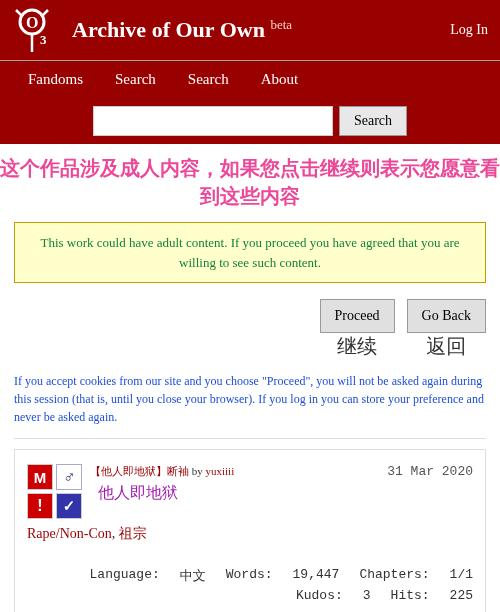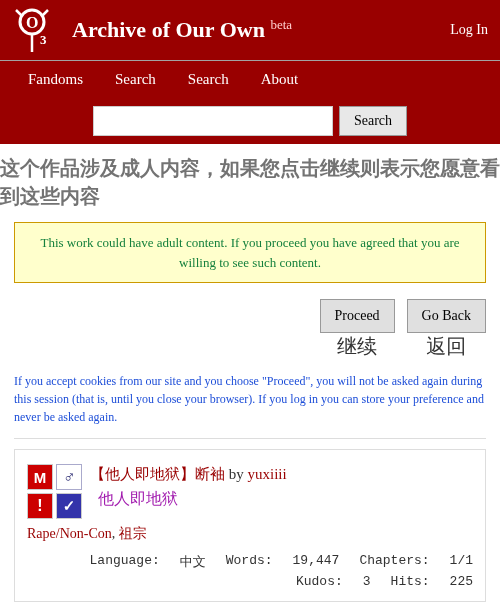--- a/index.html
+++ b/index.html
@@ -89,22 +89,23 @@
       border: 1px solid #999;
       cursor: pointer;
       font-family: Georgia, serif;
     }
 
     
     .adult-warning {
       padding: 10px 0 6px;
       font-size: 20px;
       font-weight: bold;
-      color: #737373;
+      color: #ec4899;
       line-height: 1.4;
+      text-align: center;
     }
 
     .age-confirm-box {
       margin: 6px 14px;
       background: #ffffcc;
       border: 1px solid #cc9900;
       padding: 10px 12px;
       font-size: 13px;
       color: #15803d;
       line-height: 1.5;
@@ -181,21 +182,21 @@
     }
     .icon-m { background: #c00; color: #fff; font-family: sans-serif; }
     .icon-male { background: #fff; color: #337; font-family: sans-serif; font-size: 17px; border-color: #aac; }
     .icon-excl { background: #c00; color: #fff; font-family: sans-serif; font-size: 16px; }
     .icon-check { background: #33a; color: #fff; font-family: sans-serif; font-size: 15px; }
 
     .work-info {
       flex: 1;
     }
     .work-title {
-      font-size: 15px;
+      font-size: 11px;
       color: #333;
       line-height: 1.4;
     }
     .work-title a, .work-author a {
       color: #900;
       text-decoration: none;
     }
     .work-date {
       font-size: 13px;
       color: #555;
@@ -218,21 +219,21 @@
       text-decoration: none;
     }
     .work-summary {
       font-size: 14px;
       color: #333;
       margin-top: 6px;
     }
     .work-stats {
       font-size: 13px;
       color: #333;
-      margin-top: 10px;
+      margin-top: 24px;
       display: flex;
       flex-direction: column;
       align-items: flex-end;
       gap: 3px;
       font-family: 'Courier New', monospace;
     }
     .stat-row {
       display: flex;
       gap: 20px;
     }
@@ -308,20 +309,21 @@
       </div>
     </div>
     <div class="work-info">
       <div class="work-title">
         <a>【他人即地狱】断袖</a>
         <span>by</span>
         <a>yuxiiii</a>
       </div>
       <div class="work-fandom">他人即地狱</div>
     </div>
+    <div class="work-date">31 Mar 2020</div>
   </div>
 
   <div class="work-tags">
     <a>Rape/Non-Con</a>,
     <a>祖宗</a>
   </div>
 
 
   <div class="work-stats">
     <div class="stat-row">

